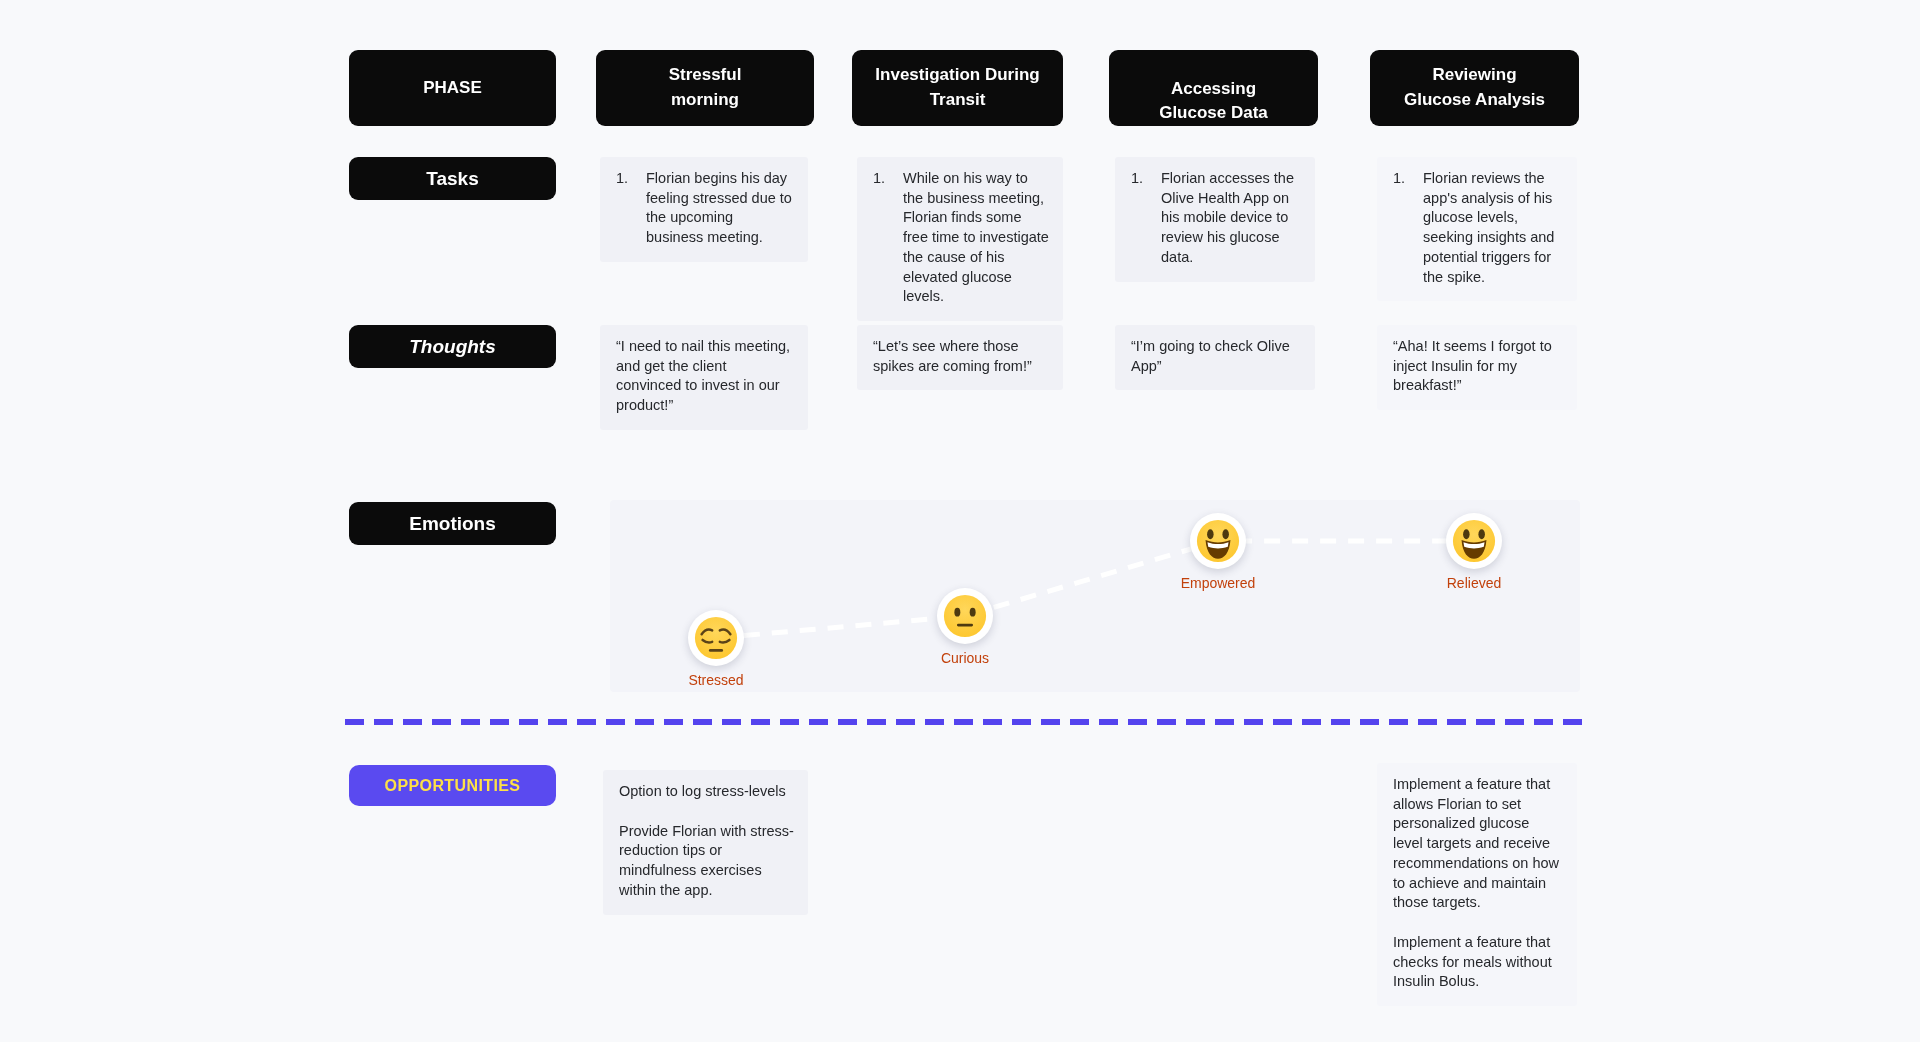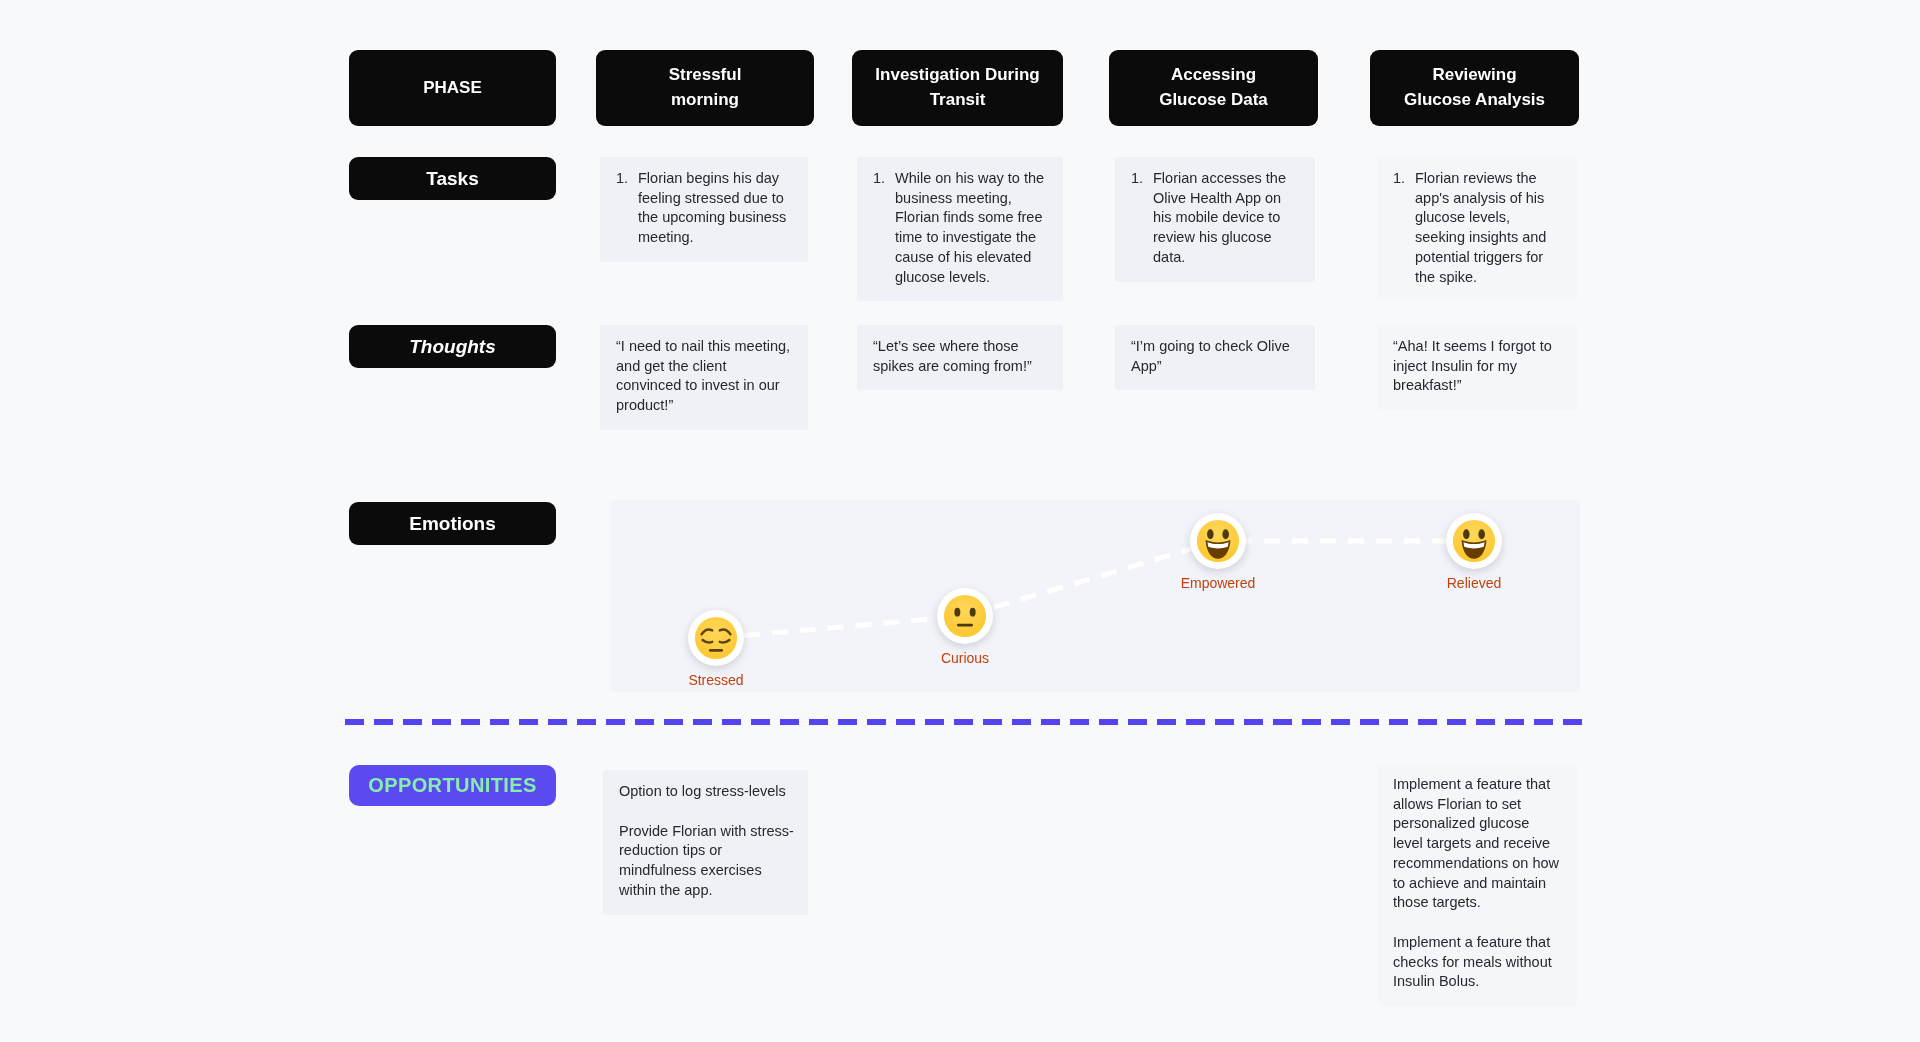--- a/index.html
+++ b/index.html
@@ -11,40 +11,40 @@
   }
   
   .blackbox{
     position:absolute;background:#0b0b0b;color:#fff;border-radius:9px;
     display:flex;align-items:center;justify-content:center;text-align:center;
     font-weight:bold;
   }
   .phase-row{top:50px;height:76px;font-size:17px;line-height:1.45;white-space:pre-line;}
   .pill{height:43px;font-size:19px;}
   .pill-opp{
-    position:absolute;height:41px;background:#5a4af0;color:#86efac;border-radius:10px;
+    position:absolute;height:41px;background:#5a4af0;color:#fde047;border-radius:10px;
     display:flex;align-items:center;justify-content:center;
-    font-weight:bold;font-size:20px;letter-spacing:.4px;
+    font-weight:bold;font-size:16px;letter-spacing:.4px;
   }
   
   .colL{left:349px;width:207px;}
   .c1h{left:596px;width:218px;}
   .c2h{left:852px;width:211px;}
-  .c3h{left:1109px;width:209px;}
+  .c3h{left:1109px;width:209px;align-items:flex-end;}
   .c4h{left:1370px;width:209px;}
   
   .cell{
     position:absolute;background:#f0f1f6;border-radius:3px;
     font-size:14.5px;line-height:1.36;color:#26282c;
     padding:12px 14px 14px 16px;box-sizing:border-box;
   }
   .cell.lighter{background:#f5f6fa;}
   .numli{display:flex;}
   .numli .num{flex:0 0 22px;}
-  .numli .txt{flex:1;}
+  .numli .txt{flex:1;margin-left:8px;}
   .cell p{margin:0;}
   .cell p + p{margin-top:20px;}
   
   .emotion-panel{
     position:absolute;left:610px;top:500px;width:970px;height:192px;
     background:#f3f4f9;border-radius:4px;
   }
   .connector{position:absolute;left:0;top:0;width:970px;height:192px;}
   .emotion-point{position:absolute;width:56px;height:56px;}
   .emoji-circle{

